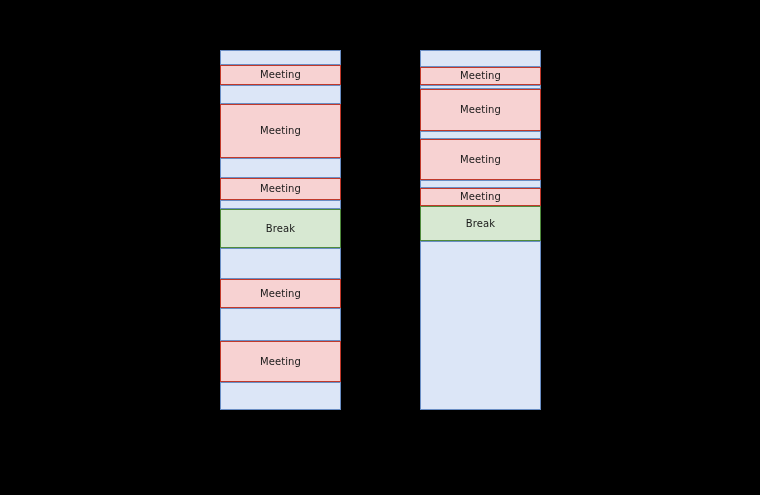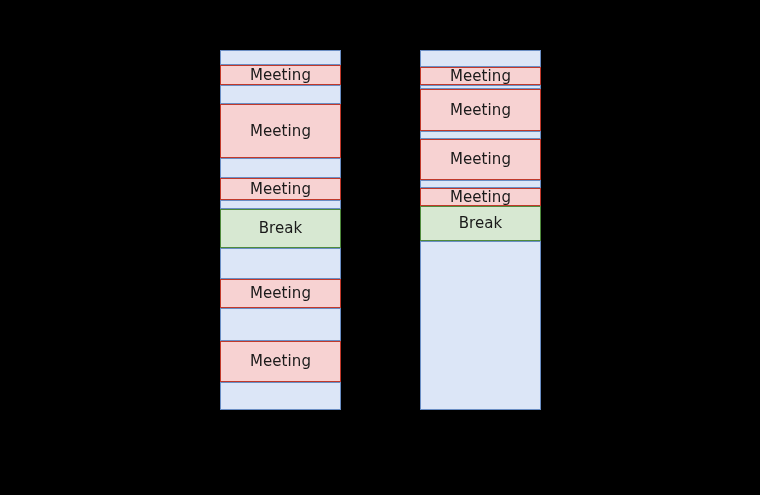--- a/index.html
+++ b/index.html
@@ -29,21 +29,21 @@
   .segment {
     position: absolute;
     box-sizing: border-box;
     display: flex;
     align-items: center;
     justify-content: center;
     overflow: hidden;
     white-space: nowrap;
   }
   .seg-label {
-    font-size: 15px;
+    font-size: 10px;
     line-height: 1;
     color: #1a1a1a;
     font-family: "DejaVu Sans", sans-serif;
     letter-spacing: 0.1px;
   }
 </style>
 </head>
 <body style="background: rgb(0, 0, 0); width: 760px; height: 495px;">
 
 <div id="canvas"></div>

